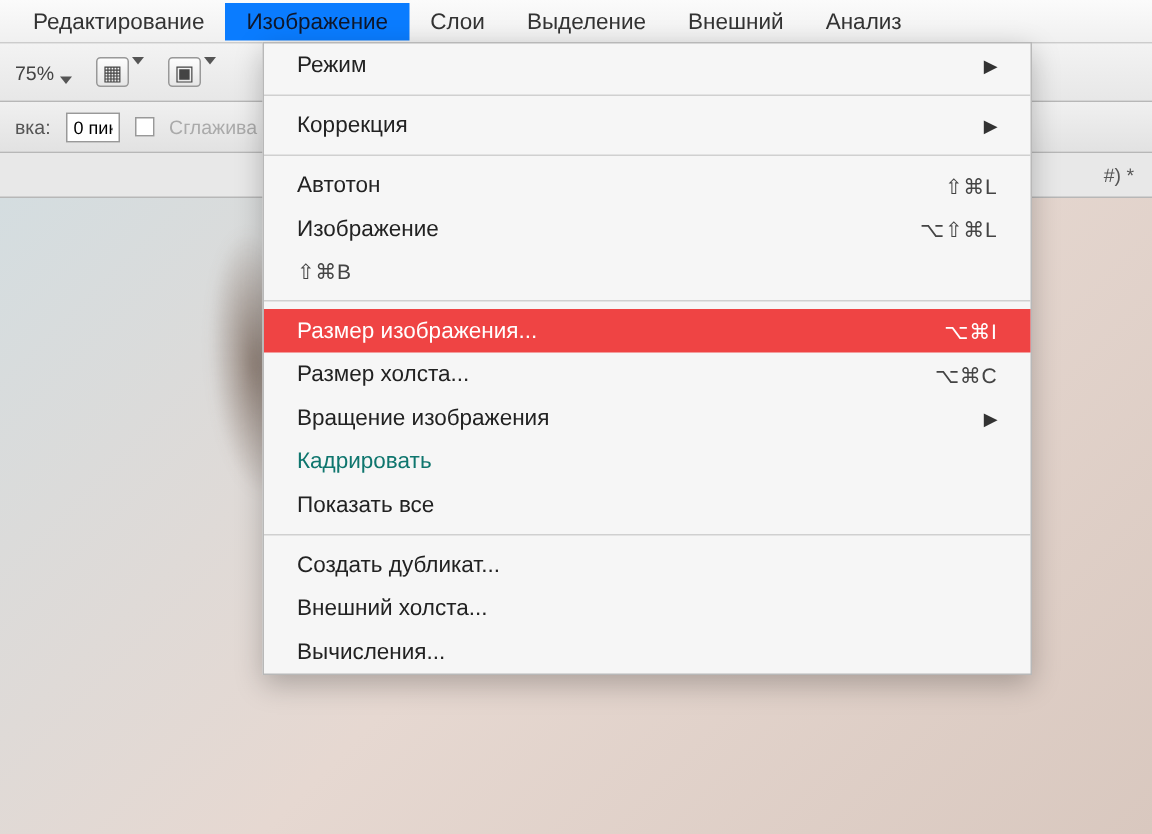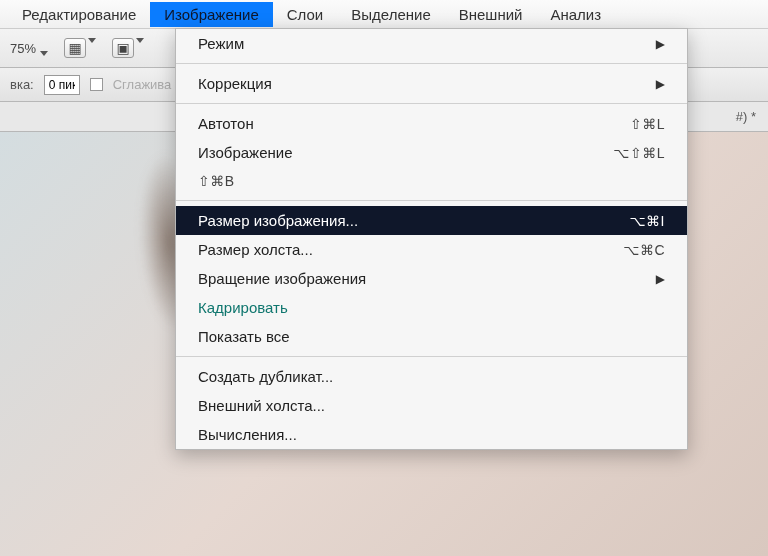--- a/index.html
+++ b/index.html
@@ -20,21 +20,21 @@
     .checkbox { width: 13px; height: 13px; border: 1px solid #999; background: #fff; }
     .disabled { color: #aaa; }
     
     .tabbar { height: 30px; background: #e8e8e8; border-bottom: 1px solid #b7b7b7; display: flex; align-items: center; padding: 0 12px; font-size: 13px; color: #555; }
     
     .canvas { position: relative; height: 424px; background: linear-gradient(135deg, #d4dde0 0%, #e6d8d1 50%, #d9c8bf 100%); }
     .hair { position: absolute; left: 140px; top: 20px; width: 60px; height: 180px; background: radial-gradient(ellipse at center, rgba(90,65,50,0.6), transparent 70%); filter: blur(4px); transform: rotate(-4deg); }
     
     .dropdown { position: absolute; left: 175px; top: 28px; width: 513px; background: #f6f6f6; border: 1px solid #b8b8b8; box-shadow: 0 6px 18px rgba(0,0,0,0.25); font-size: 15px; color: #222; }
     .menu-item { display: flex; align-items: center; justify-content: space-between; padding: 6px 22px; cursor: default; }
-    .menu-item.highlighted { background: #0f172a; color: #fff; }
+    .menu-item.highlighted { background: #ef4444; color: #fff; }
     .menu-item .label {}
     .menu-item .shortcut { color: #444; font-size: 14px; letter-spacing: 0.5px; }
     .menu-item.highlighted .shortcut { color: #fff; }
     .menu-item.disabled .label { color: #0f766e; }
     .submenu-arrow { font-size: 12px; color: #333; }
     .sep { height: 1px; background: #d0d0d0; margin: 5px 0; }
     
     .tri-down { display:inline-block; width:0;height:0;border-left:4px solid transparent;border-right:4px solid transparent;border-top:5px solid #555; }
   </style>
 </head>

